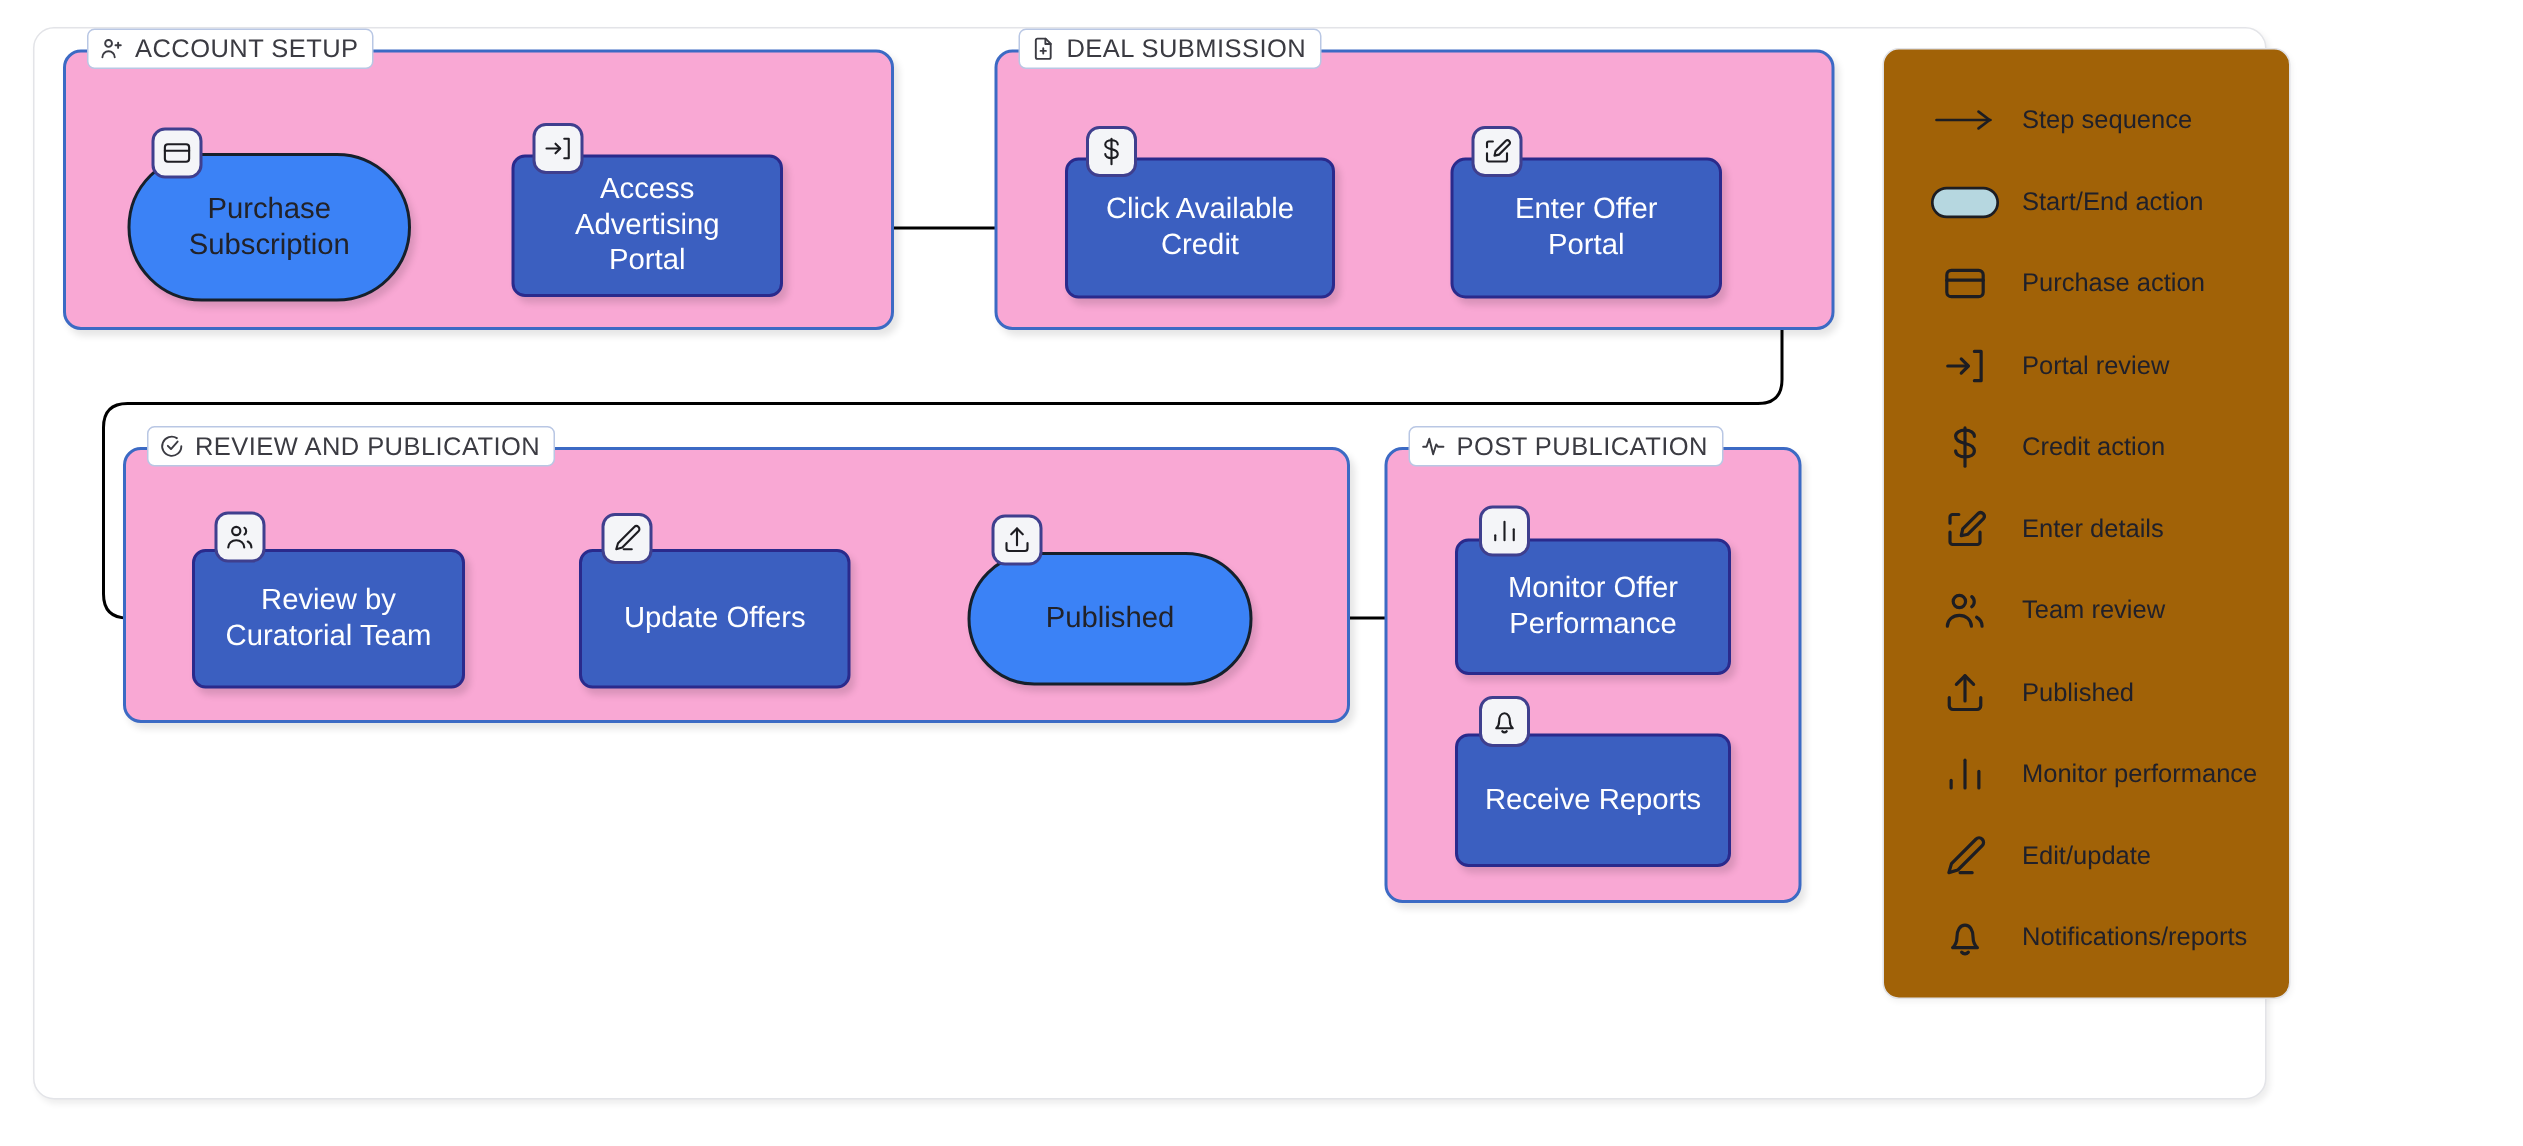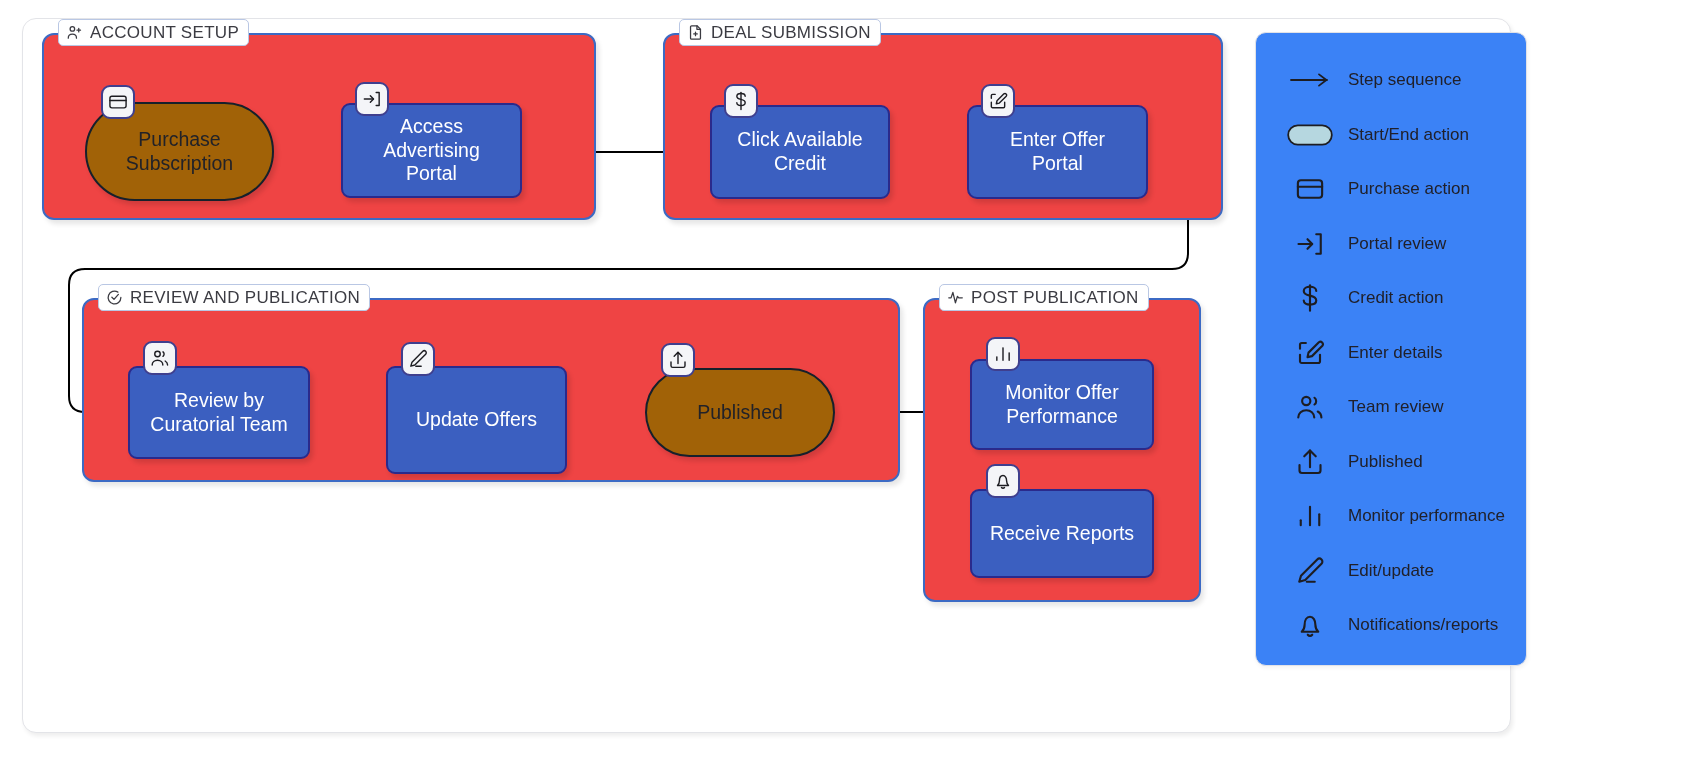--- a/index.html
+++ b/index.html
@@ -35,21 +35,21 @@
     position: absolute;
     left: 0; top: 0;
     width: 1682px;
     height: 764px;
     pointer-events: none;
   }
 
   
   .group {
     position: absolute;
-    background: #ef4444;
+    background: #f9a8d4;
     border: 2px solid #3c6ac4;
     border-radius: 12px;
     box-sizing: border-box;
     box-shadow: 3px 4px 5px rgba(0,0,0,0.10);
   }
   .group-label {
     position: absolute;
     top: -16px;
     left: 14px;
     background: #ffffff;
@@ -80,21 +80,21 @@
     font-size: 19.5px;
   }
   .node.process {
     background: #3b5fc0;
     border: 2px solid #2a2a8c;
     border-radius: 9px;
     color: #ffffff;
     box-shadow: 3px 4px 5px rgba(0,0,0,0.13);
   }
   .node.state {
-    background: #a16207;
+    background: #3b82f6;
     border: 2px solid #16202b;
     border-radius: 60px;
     color: #222228;
     box-shadow: 3px 4px 5px rgba(0,0,0,0.13);
   }
   .node-text { padding: 0 8px; }
 
   
   .badge {
     position: absolute;
@@ -111,21 +111,21 @@
   }
   .badge svg { display: block; }
 
   
   .legend {
     position: absolute;
     left: 1255px;
     top: 32px;
     width: 272px;
     height: 634px;
-    background: #3b82f6;
+    background: #a16207;
     border: 1.5px solid #e1e2e7;
     border-radius: 11px;
     box-sizing: border-box;
     padding: 20px 0 0 0;
     box-shadow: 1px 2px 4px rgba(0,0,0,0.05);
   }
   .legend-row {
     display: flex;
     align-items: center;
     height: 54.5px;
@@ -290,21 +290,21 @@
   </div>
   <div class="badge" style="left:143px; top:341px;">
     <svg width="20" height="20" viewBox="0 0 24 24" fill="none" stroke="#1d1d22" stroke-width="1.7" stroke-linecap="round" stroke-linejoin="round">
       <circle cx="9" cy="7.2" r="3.3"></circle>
       <path d="M2.6 20.4c0-3.4 2.9-5.8 6.4-5.8s6.4 2.4 6.4 5.8"></path>
       <path d="M15.6 4.6a3.4 3.4 0 0 1 0 5.4"></path>
       <path d="M18.2 15.6a5.6 5.6 0 0 1 2.9 4.8"></path>
     </svg>
   </div>
 
-  <div class="node process" style="left:386px; top:366px; width:181px; height:108px;">
+  <div class="node process" style="left:386px; top:366px; width:181px; height:93px;">
     <div class="node-text">
       <div>Update Offers</div>
     </div>
   </div>
   <div class="badge" style="left:401px; top:342px;">
     <svg width="20" height="20" viewBox="0 0 24 24" fill="none" stroke="#1d1d22" stroke-width="1.7" stroke-linecap="round" stroke-linejoin="round">
       <path d="M17.8 2.8a2.4 2.4 0 0 1 3.4 3.4L8.2 19.2 3.4 20.6l1.4-4.8z"></path>
       <path d="M9.4 20.6h6.4"></path>
     </svg>
   </div>

